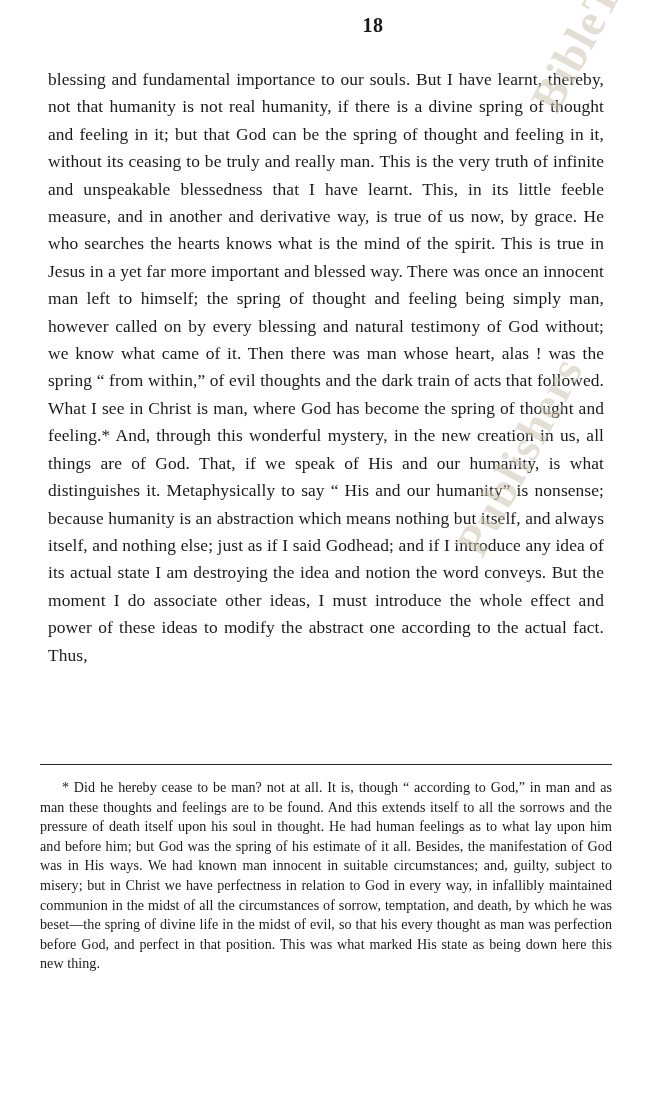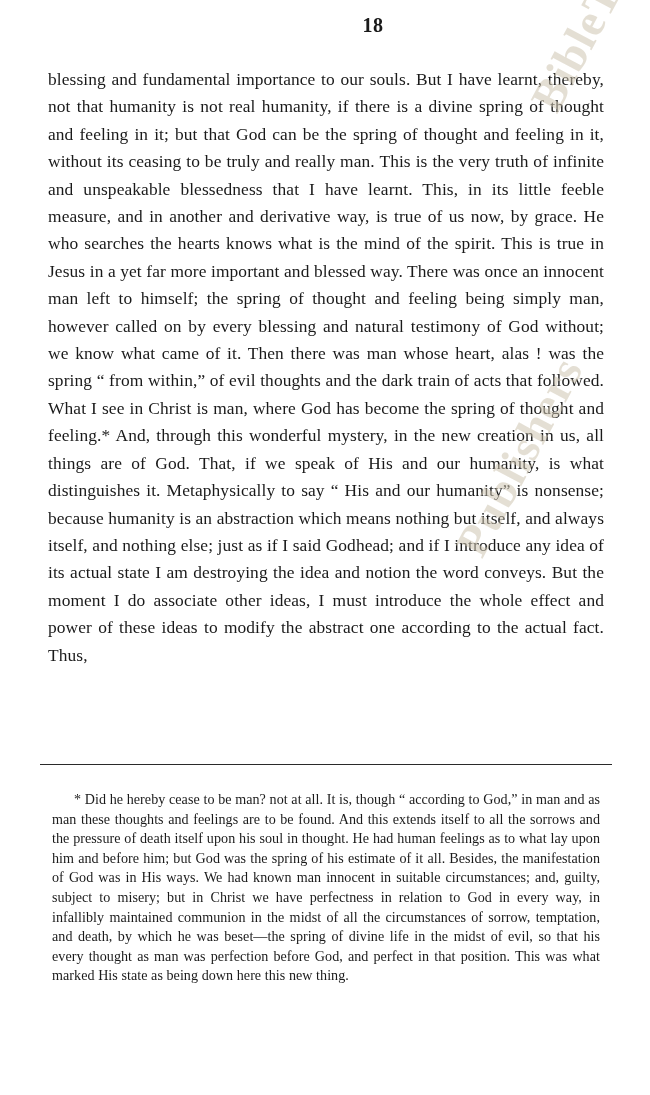--- a/index.html
+++ b/index.html
@@ -84,21 +84,21 @@
     position: absolute;
     left: 40px;
     top: 778px;
     width: 572px;
     font-size: 14.1px;
     line-height: 19.6px;
     text-align: justify;
     letter-spacing: 0.05px;
   }
   .footnote p {
-    margin: 12px;
+    margin: 0;
     text-indent: 22px;
   }
   .sup {
     font-size: 14px;
     vertical-align: baseline;
   }
 </style>
 </head>
 <body>
 

